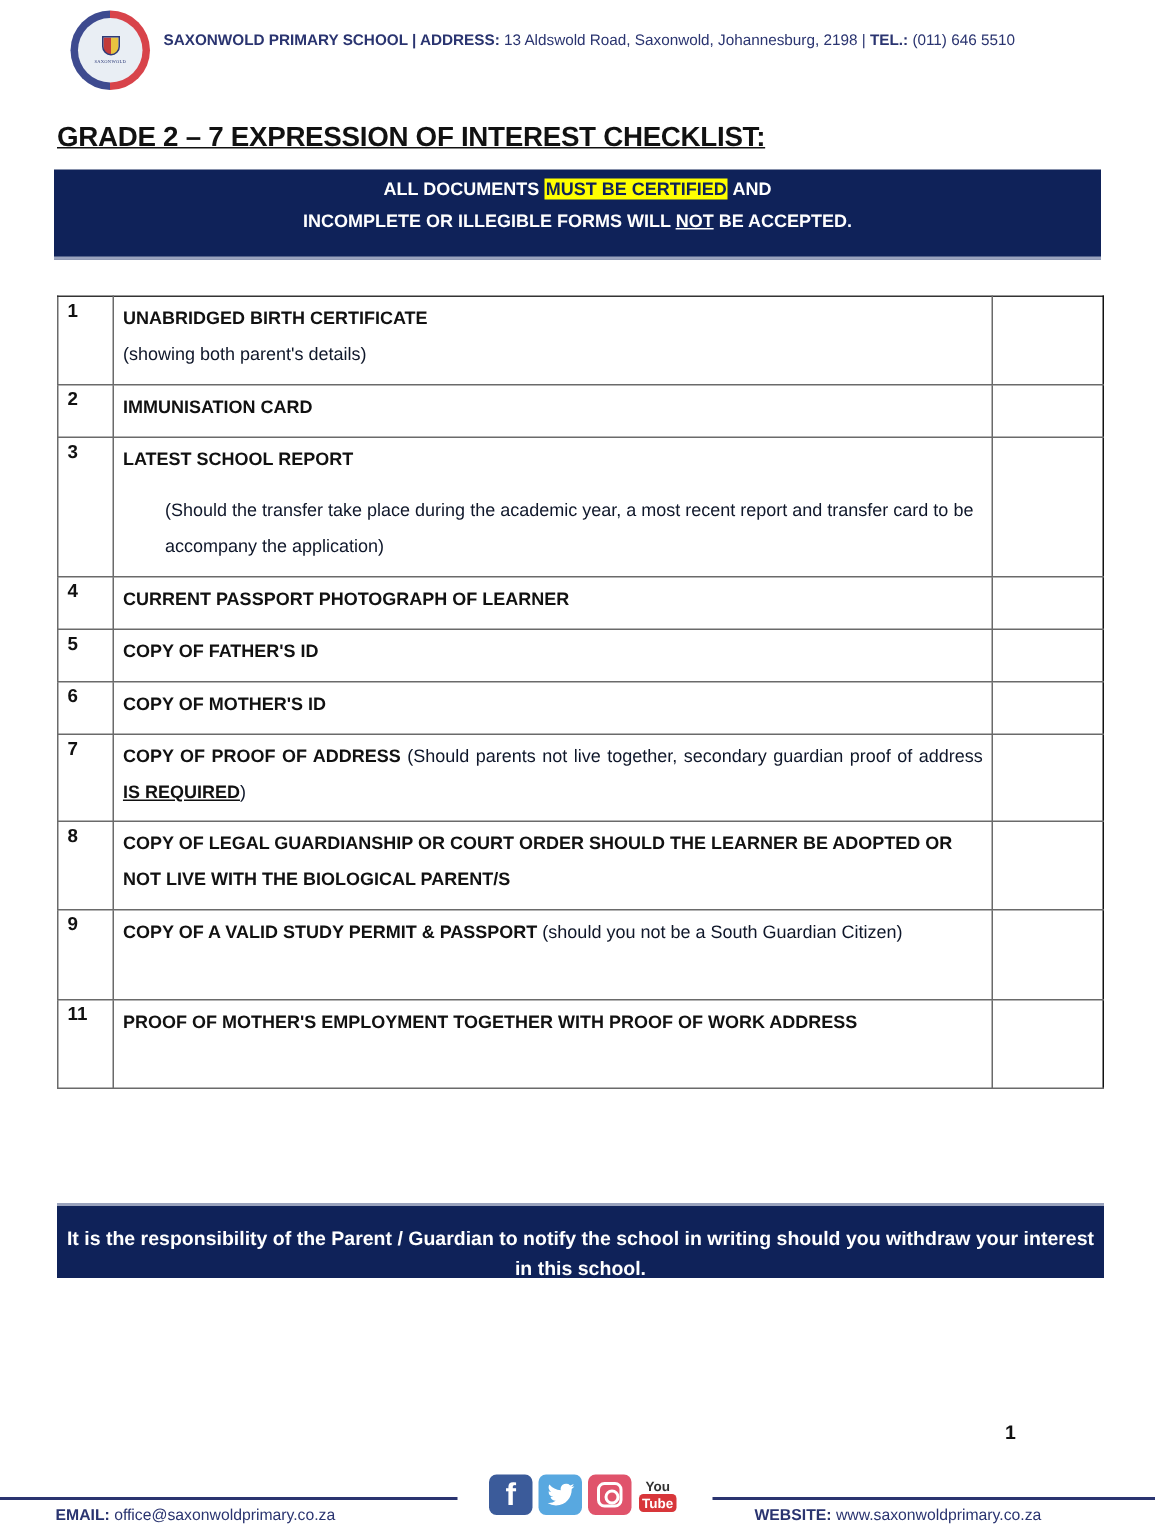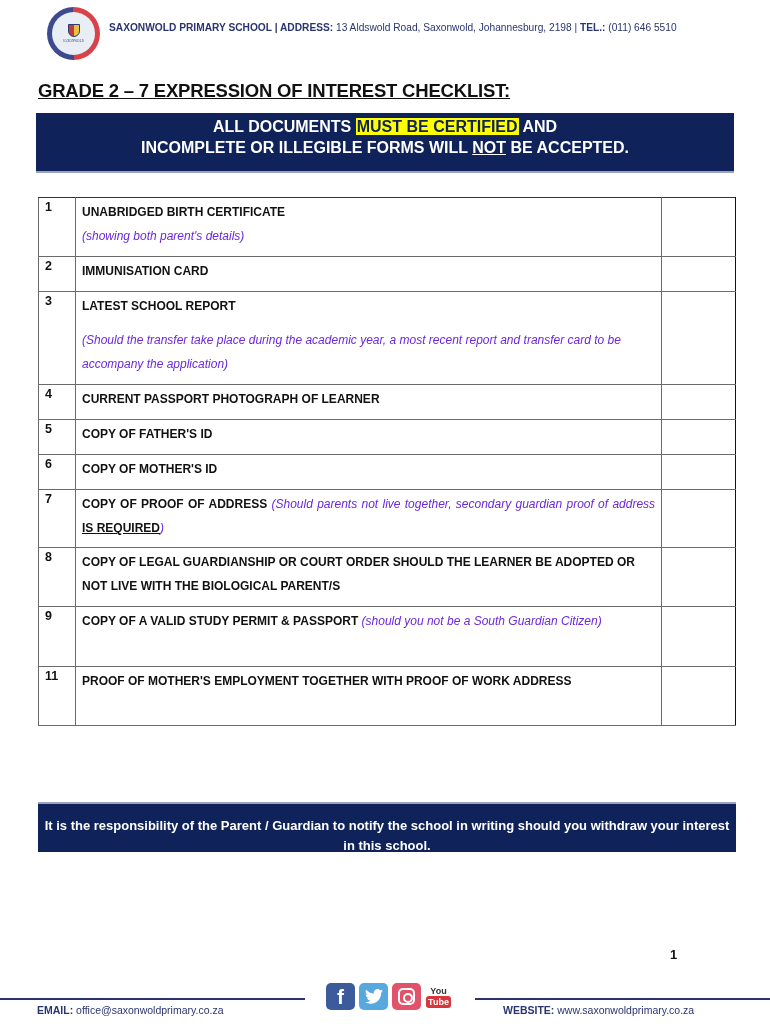--- a/index.html
+++ b/index.html
@@ -30,40 +30,40 @@
 
     
     .doc-title {
       position: absolute; left: 38px; top: 80px; font-size: 18.5px; font-weight: bold; text-decoration: underline;
       color: #111; letter-spacing: -0.2px; white-space: nowrap;
     }
 
     
     .notice {
       position: absolute; left: 36px; top: 113px; width: 698px; height: 60px; background: #0f2259;
-      color: #fff; text-align: center; font-weight: bold; font-size: 16px; padding-top: 3px;
+      color: #fff; text-align: center; font-weight: bold; font-size: 12px; padding-top: 3px;
       border-bottom: 2px solid #9aa3bd;
     }
     .notice .line1 { line-height: 21px; }
     .notice .line2 { line-height: 21px; }
     .highlight { background: #ffff00; color: #0f2259; padding: 0 1px; }
     .underline { text-decoration: underline; }
 
     
     table.checklist {
       position: absolute; left: 38px; top: 197px; width: 698px; border-collapse: collapse;
       font-size: 12px;
     }
     table.checklist td { border: 1px solid #6a6a6a; vertical-align: top; }
     table.checklist tr:first-child td { border-top-color: #333; }
     td.num { width: 37px; font-weight: bold; font-size: 12.5px; padding: 2px 0 0 6px; }
     td.desc { width: 587px; padding: 2px 6px 0 6px; line-height: 24px; }
     td.check { width: 74px; border-right: 1.5px solid #111 !important; }
     td.desc b { font-weight: bold; }
-    .sub { color: #6d28d9; font-weight: normal; font-style: italic; }
+    .sub { color: #0f172a; font-weight: normal; }
     .justify { text-align: justify; text-align-last: left; }
 
     
     .footer-notice {
       position: absolute; left: 38px; top: 802px; width: 698px; height: 50px; background: #0f2259; color: #fff;
       text-align: center; font-weight: bold; font-size: 13px; line-height: 20px; padding-top: 12px;
       border-top: 2px solid #9aa3bd;
     }
 
     .page-number { position: absolute; left: 670px; top: 947px; font-size: 13px; font-weight: bold; }
@@ -125,21 +125,21 @@
     <td class="num">2</td>
     <td class="desc">
       <b>IMMUNISATION CARD</b>
     </td>
     <td class="check"></td>
   </tr>
   <tr style="height:93px;">
     <td class="num">3</td>
     <td class="desc">
       <b>LATEST SCHOOL REPORT</b>
-      <div class="sub" style="margin-top:10px;">(Should the transfer take place during the academic year, a most recent report and transfer card to be accompany the application)</div>
+      <div class="sub" style="margin-top:10px;margin-left:28px;">(Should the transfer take place during the academic year, a most recent report and transfer card to be accompany the application)</div>
     </td>
     <td class="check"></td>
   </tr>
   <tr style="height:35px;">
     <td class="num">4</td>
     <td class="desc">
       <b>CURRENT PASSPORT PHOTOGRAPH OF LEARNER</b>
     </td>
     <td class="check"></td>
   </tr>

